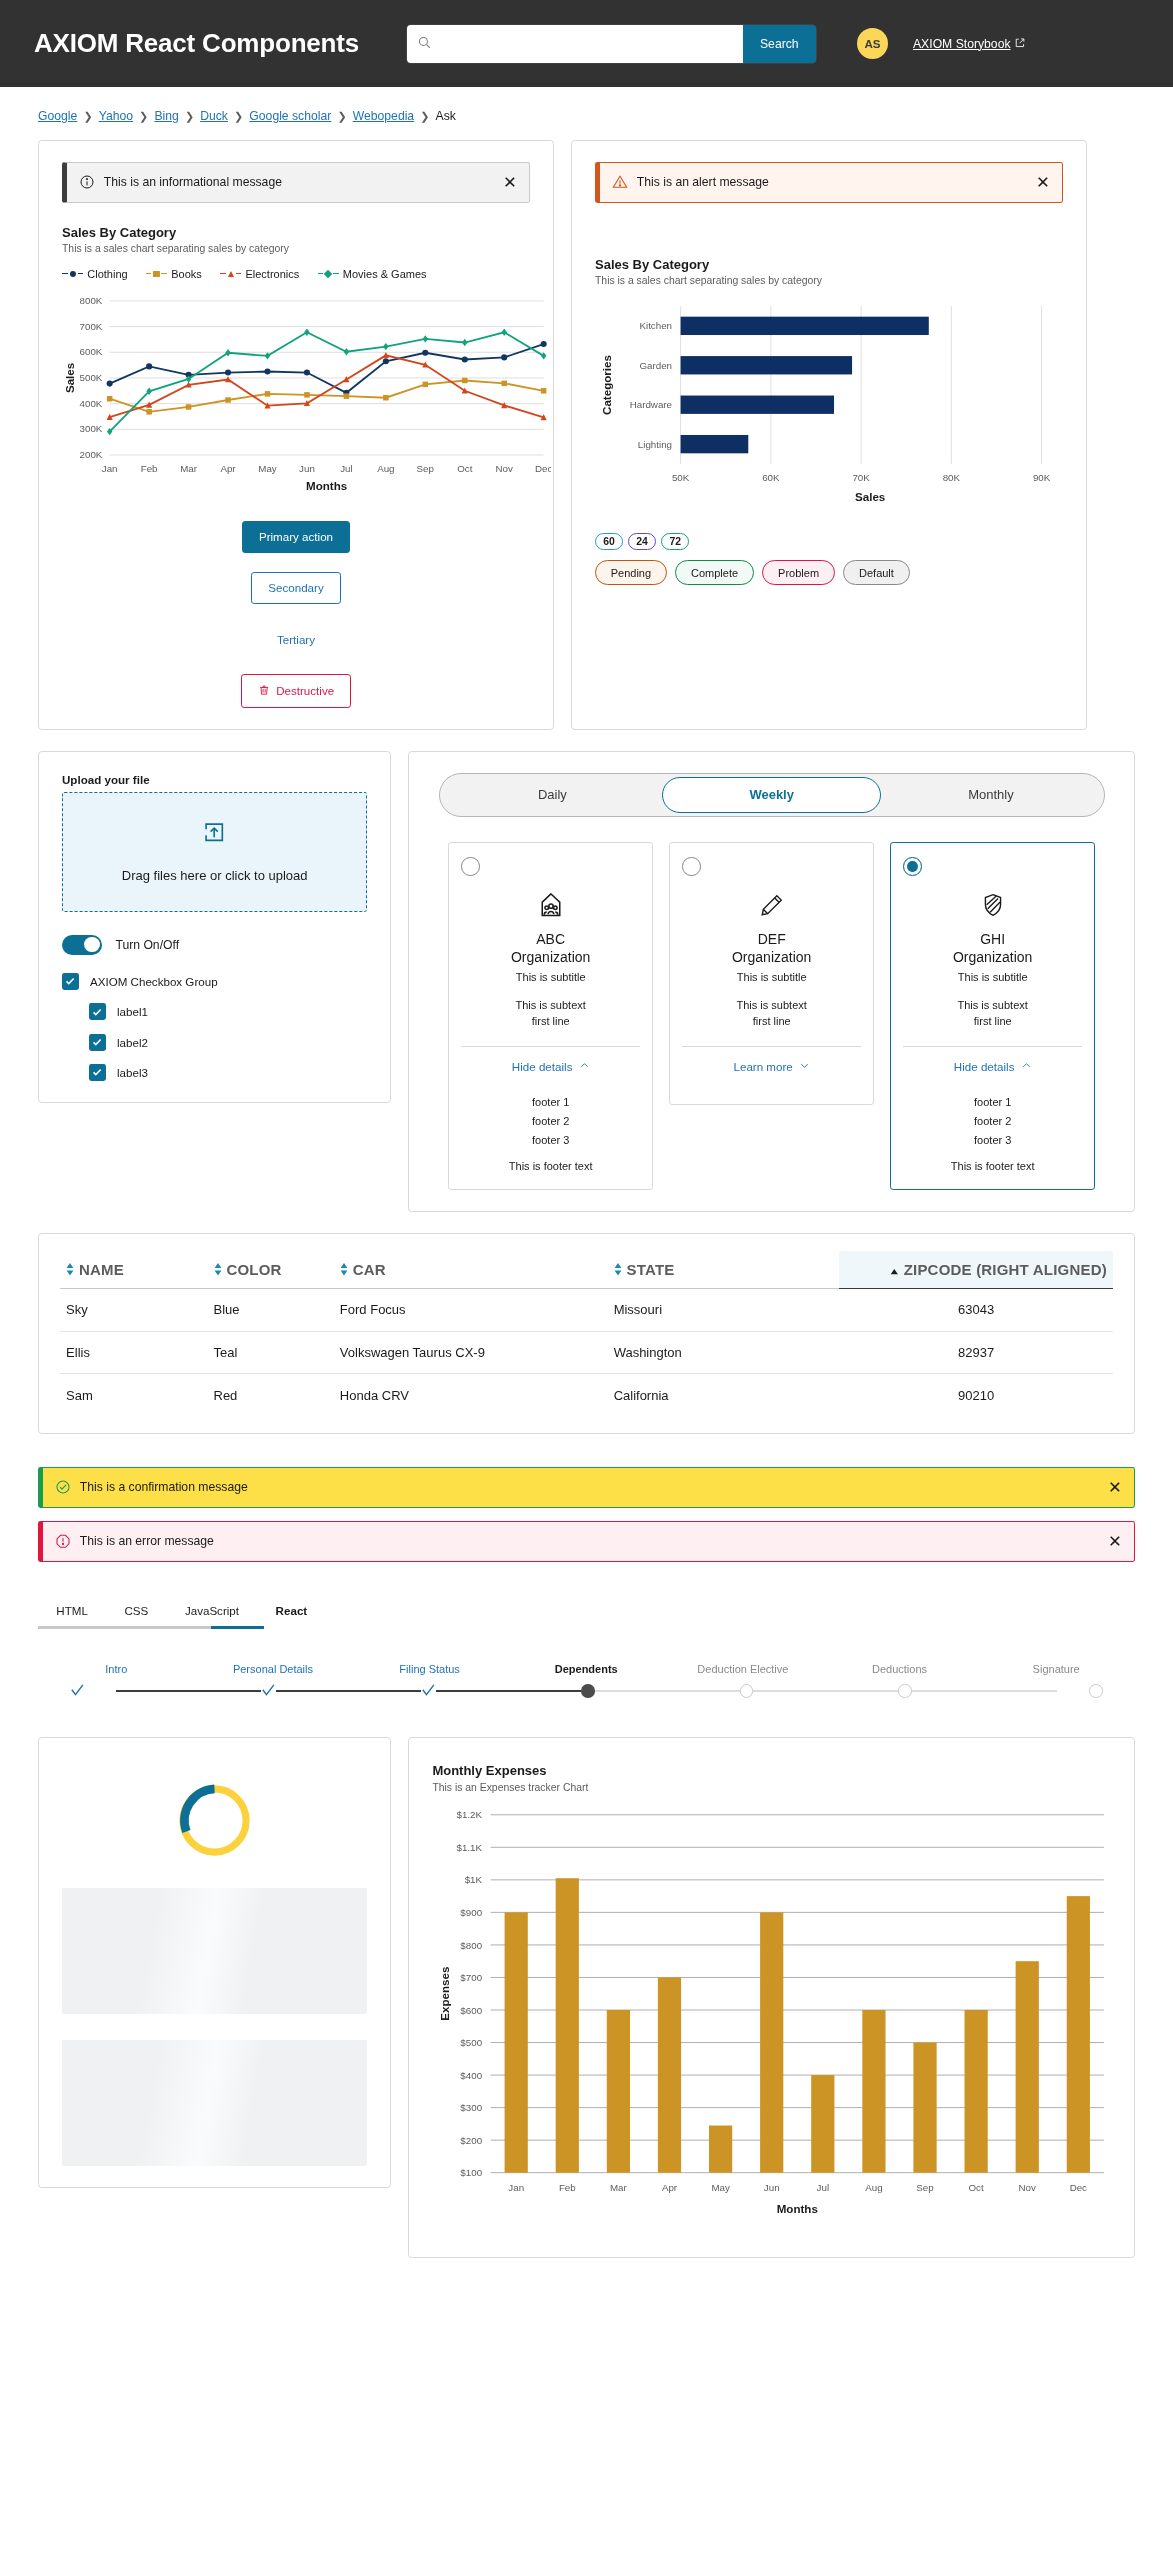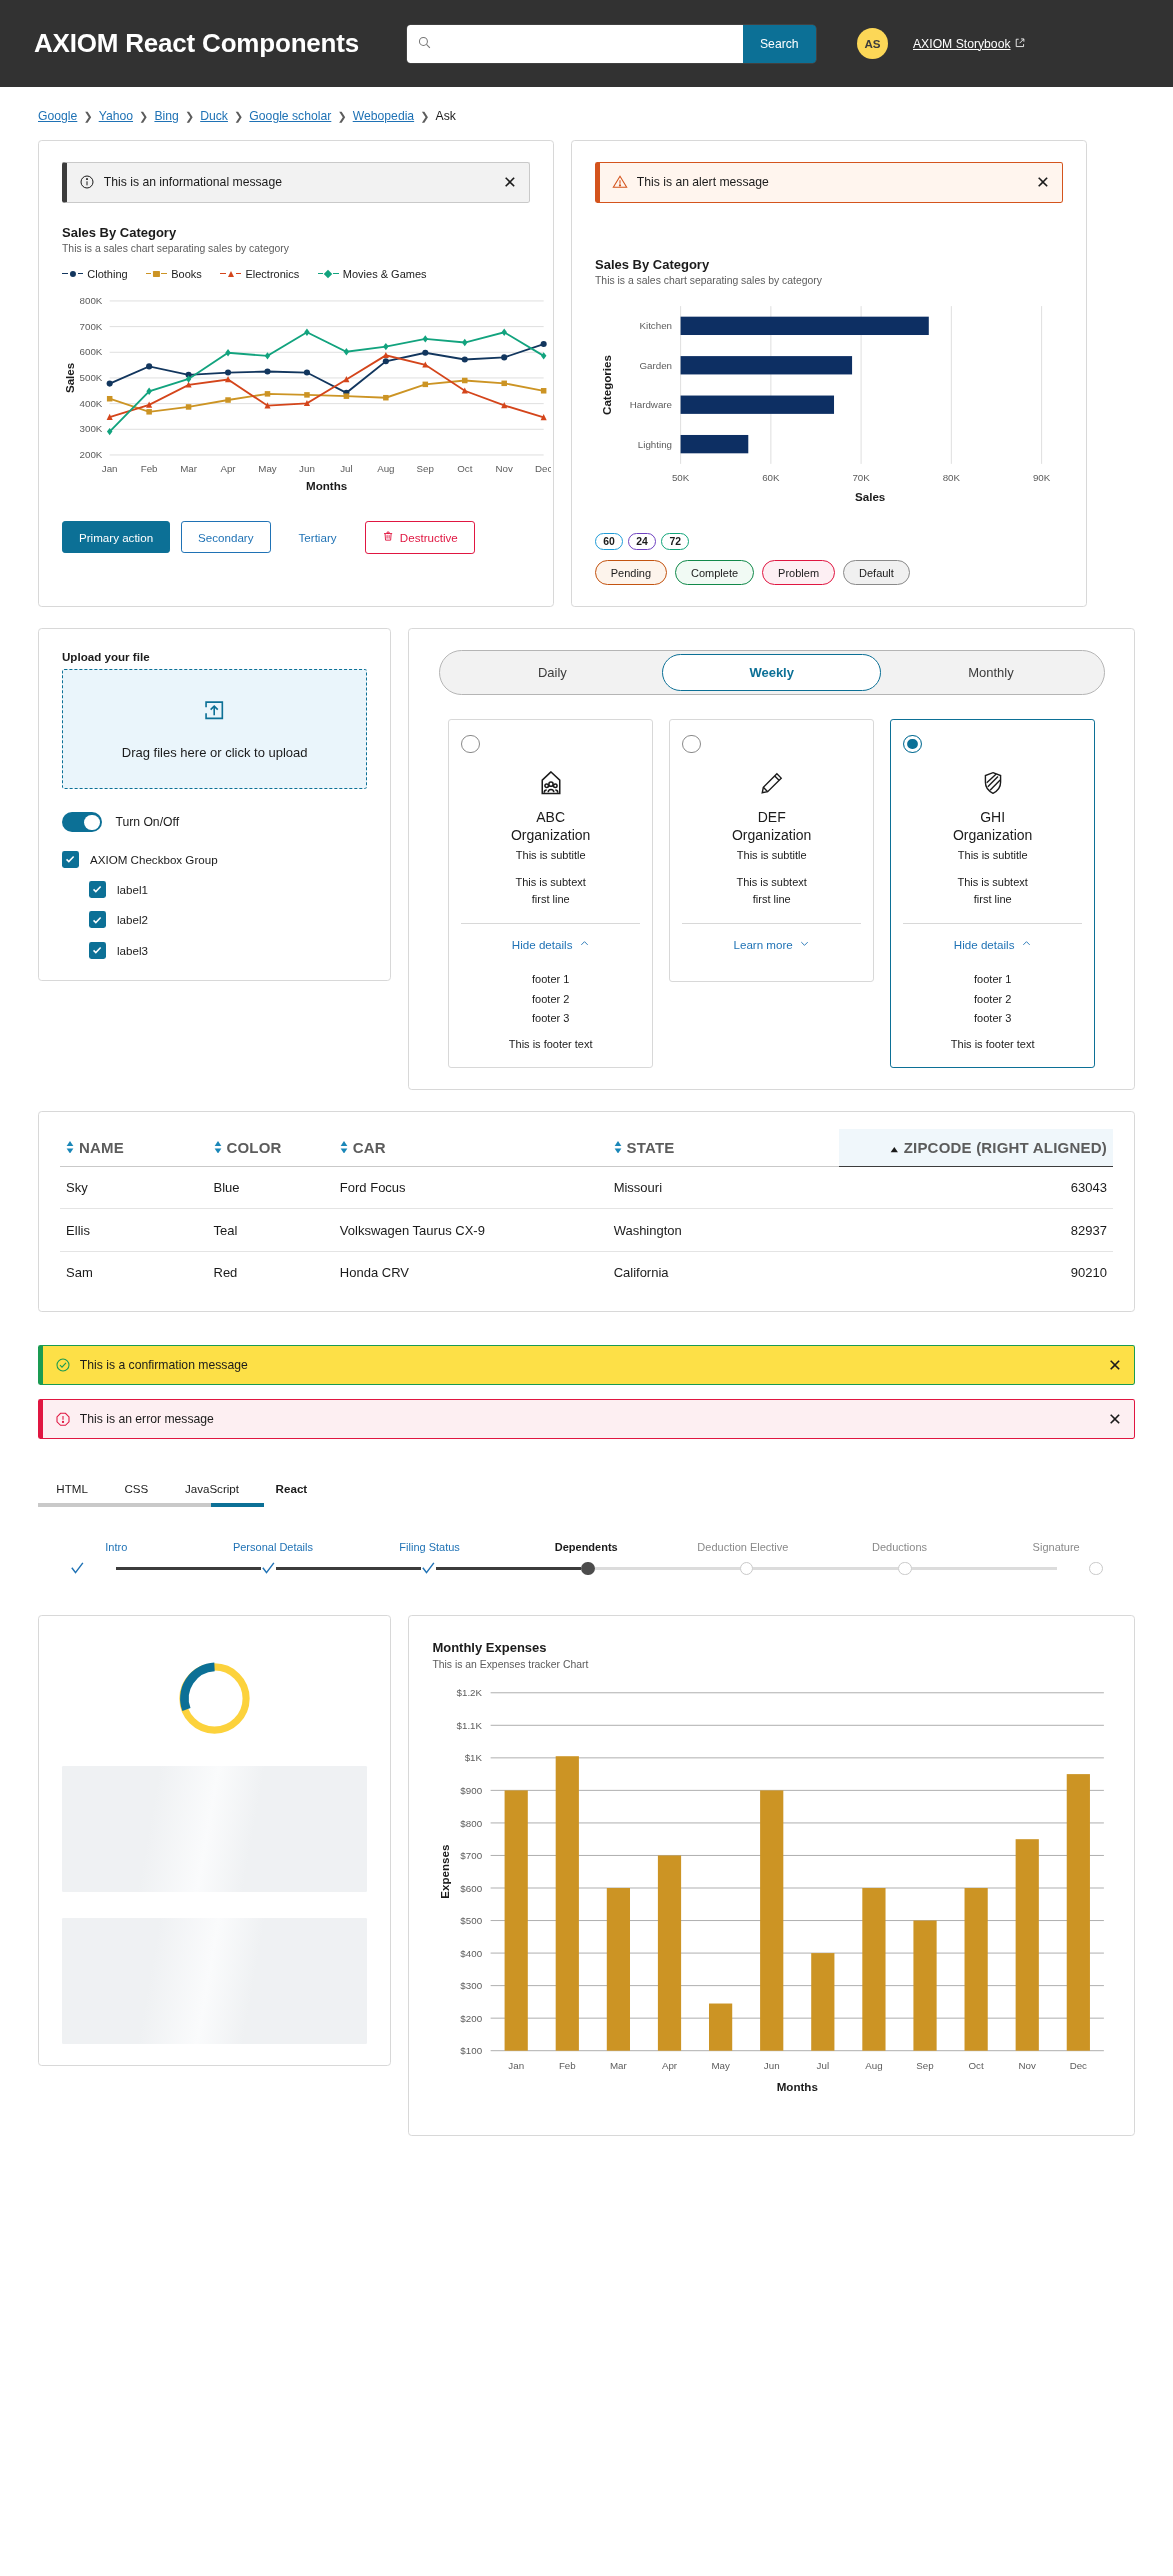--- a/index.html
+++ b/index.html
@@ -118,21 +118,21 @@
   .legend-mark {
     position:absolute; left:50%; top:50%; transform: translate(-50%,-50%);
     width:6.1px; height:6.1px; background: currentColor;
   }
   .legend-mark.circle{border-radius:50%;}
   .legend-mark.square{border-radius:0.6px;}
   .legend-mark.tri{width:0;height:0;background:transparent;border-left:3.7px solid transparent;border-right:3.7px solid transparent;border-bottom:6.1px solid currentColor;}
   .legend-mark.diamond{transform:translate(-50%,-50%) rotate(45deg);}
 
   
-  .btn-row { display:flex; align-items:center; gap: 11px; margin-top: 26px; }
+  .btn-row { display:flex; align-items:center; gap: 19px; margin-top: 26px; flex-direction: column; }
   .btn {
     font-size: 11.6px; border-radius: 3.1px; padding: 8.6px 16px; cursor:pointer;
     font-family:"Liberation Sans", sans-serif; background: transparent;
   }
   .btn-primary { background:#0c7096; color:#fff; border:0.6px solid #0c7096; }
   .btn-secondary { background:#fff; color:#1f72b5; border:0.6px solid #1f72b5; }
   .btn-tertiary { background:transparent; color:#1f72b5; border:0.6px solid transparent; }
   .btn-destructive { background:#fff; color:#e01641; border:0.6px solid #e01641; display:flex; align-items:center; gap:6.1px; }
 
   
@@ -226,21 +226,21 @@
   .table th {
     font-size: 15px; color:#5c5c5c; font-weight:700; letter-spacing:0.2px;
     text-align:left; padding: 9.8px 6.1px; vertical-align: middle;
     border-bottom: 1.8px solid #c9c9c9;
   }
   .table th.sorted { background:#f0f7fb; border-bottom: 1.8px solid #3c3c3c; text-align:right; }
   .th-inner { display:flex; align-items:center; gap:4.9px; }
   .th-inner.right { justify-content:flex-end; }
   .sort-ic { display:flex; flex-direction:column; gap:1.2px; flex:none; }
   .table td { font-size: 13px; padding: 13.4px 6.1px; border-bottom: 0.6px solid #e4e4e4; }
-  .table td.right { text-align:right;margin-top:12px; }
+  .table td.right { text-align:center;margin-top:12px; }
   .table tr:last-child td { border-bottom: 0; }
 
   
   .tabs { display:flex; gap: 0; padding: 0 38px; margin-top: 34px; position: relative; }
   .tab { font-size: 11.6px; padding: 8.6px 18.3px; cursor:pointer; color:#1b1b1b; }
   .tab.active { font-weight: 700; }
   .tab-underline { height: 3.1px; background: #c9c9c9; width: 226px; margin-left: 38px; position:relative; }
   .tab-underline .active-bar { position:absolute; right: 0; top:0; height:3.1px; width: 53px; background:#0c7096; }
 
   

